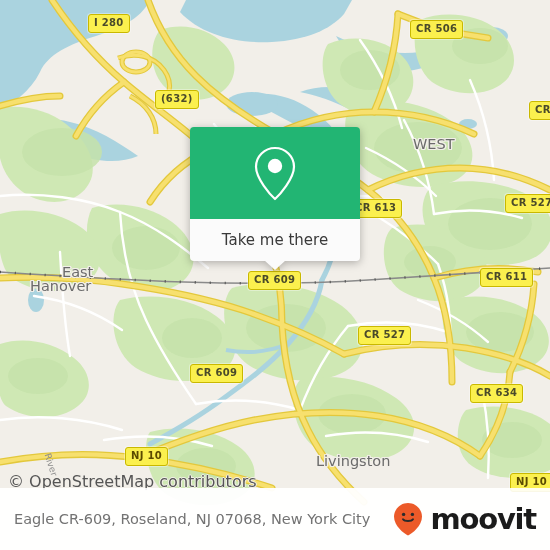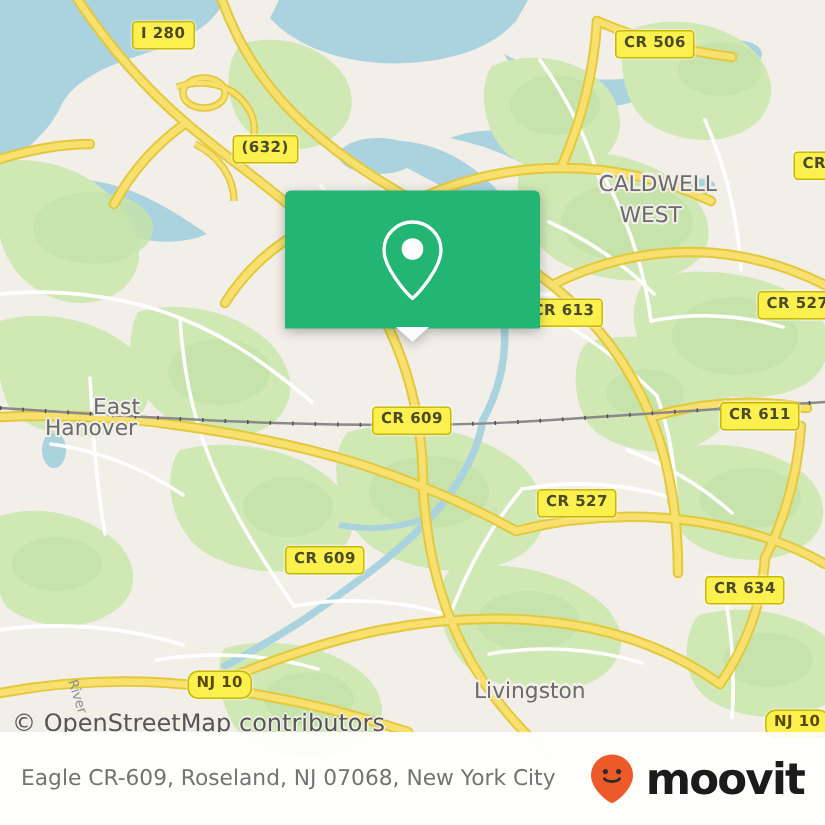--- a/index.html
+++ b/index.html
@@ -23,21 +23,21 @@
     color:#4a4a2a;
     font-weight:bold;
     font-size:10px;
     line-height:1;
     padding:3px 5px 4px 5px;
     letter-spacing:0.3px;
     white-space:nowrap;
     font-family:"DejaVu Sans", sans-serif;
     box-shadow:0 0 0 1px rgba(255,255,255,.35);
   }
-  .shield.nj{color:#5a4a00;border-radius:7px;}
+  .shield.nj{color:#5a4a00;}
 
   
   .place{
     position:absolute;
     color:#6b6b6b;
     font-size:13.5px;
     font-family:"DejaVu Sans", sans-serif;
     white-space:nowrap;
     text-shadow:
       1.4px 0 0 #f2efe9,-1.4px 0 0 #f2efe9,0 1.4px 0 #f2efe9,0 -1.4px 0 #f2efe9,
@@ -253,36 +253,38 @@
     <div class="shield" style="left:505px;top:194px;">CR 527</div>
     <div class="shield" style="left:248px;top:271px;">CR 609</div>
     <div class="shield" style="left:480px;top:268px;">CR 611</div>
     <div class="shield" style="left:358px;top:326px;">CR 527</div>
     <div class="shield" style="left:190px;top:364px;">CR 609</div>
     <div class="shield" style="left:470px;top:384px;">CR 634</div>
     <div class="shield nj" style="left:125px;top:447px;">NJ 10</div>
     <div class="shield nj" style="left:510px;top:473px;">NJ 10</div>
 
     <div class="place big" style="left:413px;top:99px;margin-top:37px;">WEST</div>
-    <div class="place big" style="left:399px;top:115px;">CALDWELL</div>
     <div class="place big" style="left:45px;top:264px;padding-left:17px;">East</div>
     <div class="place big" style="left:30px;top:278px;">Hanover</div>
     <div class="place big" style="left:316px;top:453px;">Livingston</div>
 
     <div class="river-label" style="left:52px;top:452px;">River</div>
 
     <div class="attrib">© OpenStreetMap contributors</div>
   </div>
 
   <div class="popup">
     <div class="popup-top">
       <svg width="46" height="56" viewBox="0 0 46 56">
         <path d="M23,3 C12.5,3 4,11.4 4,21.8 C4,33.6 18.5,50 23,54 C27.5,50 42,33.6 42,21.8 C42,11.4 33.5,3 23,3 Z" fill="none" stroke="#ffffff" stroke-width="2.2" stroke-linejoin="round"></path>
         <circle cx="23" cy="21" r="7.2" fill="#ffffff"></circle>
       </svg>
+    </div>
+    <div class="popup-btn">
+      <span>Take me there</span>
     </div>
     <div class="popup-tail"></div>
   </div>
 
   <div class="footer">
     <div class="footer-title">Eagle CR-609, Roseland, NJ 07068, New York City</div>
     <div class="brand">
       <svg width="30" height="34" viewBox="0 0 30 34">
         <path d="M15,1 C7.3,1 1,7.2 1,14.8 C1,23.6 11,32 15,33.4 C19,32 29,23.6 29,14.8 C29,7.2 22.7,1 15,1 Z" fill="#ec5a29"></path>
         <circle cx="10.6" cy="12.4" r="1.7" fill="#2b2b2b"></circle>

